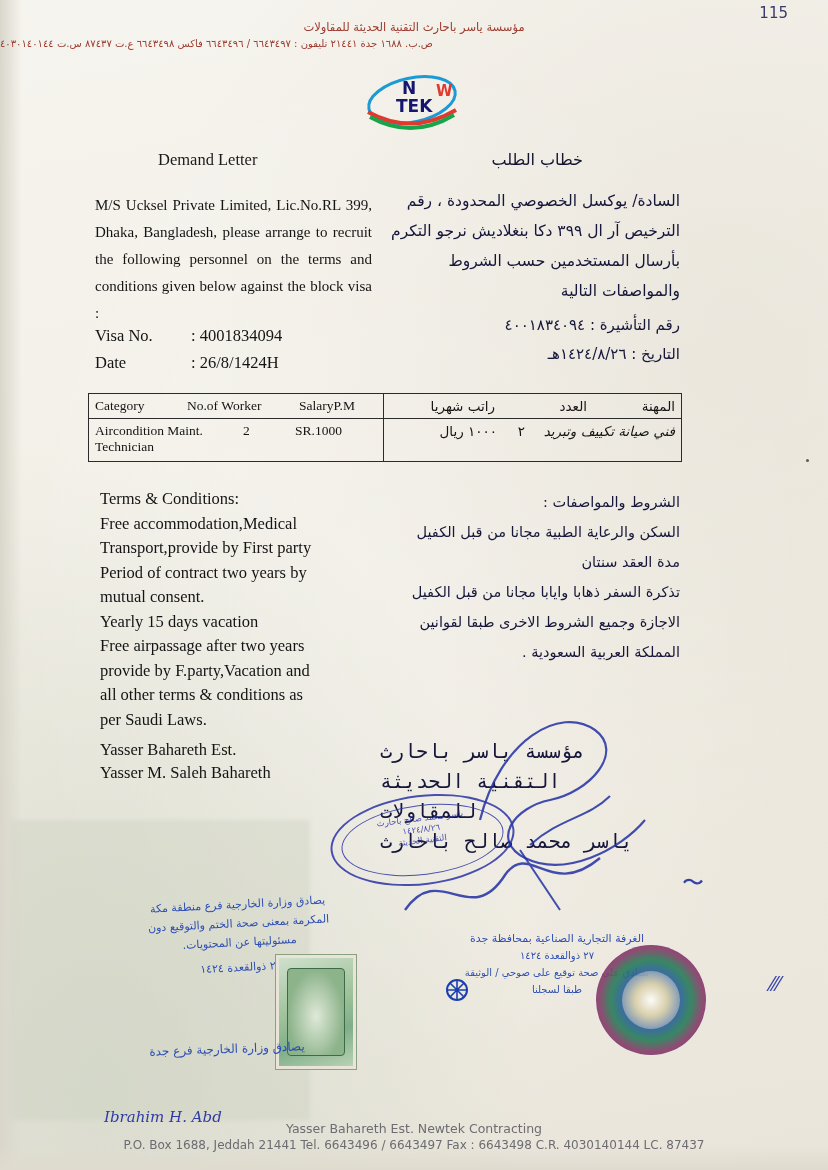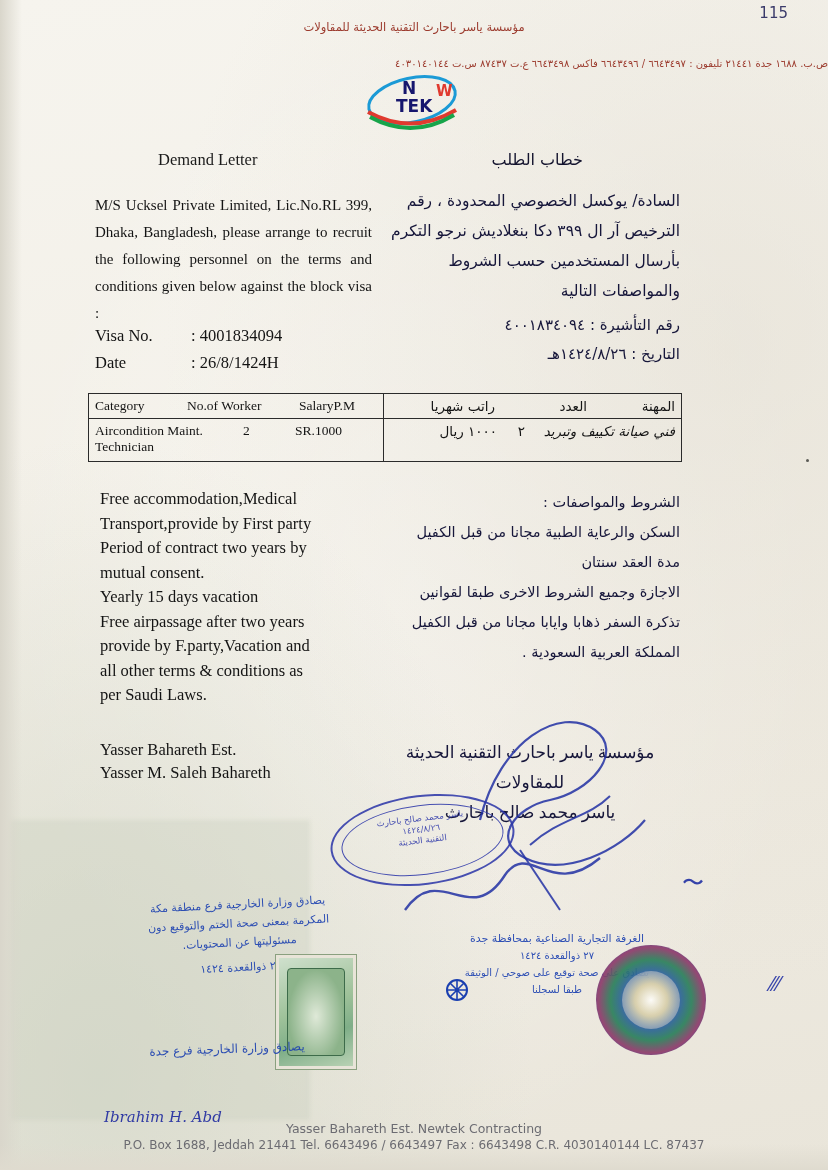--- a/index.html
+++ b/index.html
@@ -48,22 +48,22 @@
   
   .topnum{
     position:absolute;right:40px;top:4px;font-size:15px;color:#3a3a6a;
     font-family:"DejaVu Sans",sans-serif;
   }
   .hdr-ar1{
     position:absolute;left:0;top:20px;width:828px;text-align:center;
     font-size:11.5px;color:#9c3b2e;font-family:"DejaVu Sans",sans-serif;letter-spacing:.2px;
   }
   .hdr-ar2{
-    position:absolute;left:0;top:38px;width:828px;text-align:right;
-    font-size:10px;color:#9c3b2e;font-family:"DejaVu Sans",sans-serif;margin-top:20px;
+    position:absolute;left:0;top:38px;width:828px;text-align:left;
+    font-size:10px;color:#9c3b2e;font-family:"DejaVu Sans",sans-serif;
   }
   
   .logo{position:absolute;left:352px;top:70px;width:120px;height:62px;}
 
   
   .lbl-demand{
     position:absolute;left:158px;top:150px;font-size:16.5px;color:#1b1b1b;
   }
   .lbl-khitab{
     position:absolute;right:245px;top:150px;font-size:16px;color:#14142e;
@@ -111,22 +111,22 @@
     position:absolute;right:148px;top:487px;width:310px;
     font-size:14.5px;line-height:30px;color:#16163a;
     font-family:"DejaVu Sans",sans-serif;direction:rtl;text-align:right;
   }
   .sign-en{
     position:absolute;left:100px;top:738px;width:300px;
     font-size:16.5px;line-height:23px;color:#141414;
   }
   .sign-ar{
     position:absolute;right:148px;top:738px;width:300px;
-    font-size:17px;line-height:30px;color:#16163a;
-    font-family:Liberation Serif, serif;direction:rtl;text-align:center;
+    font-size:20px;line-height:30px;color:#16163a;
+    font-family:Liberation Mono, monospace;direction:rtl;text-align:left;
   }
 
   
   .oval-stamp{
     position:absolute;left:330px;top:795px;width:185px;height:90px;
     border:2px solid #2a34a8;border-radius:50%/50%;
     transform:rotate(-7deg);
     color:#2a34a8;font-family:"DejaVu Sans",sans-serif;font-size:8.5px;
     text-align:center;direction:rtl;line-height:11px;padding-top:16px;box-sizing:border-box;
     opacity:.85;
@@ -254,37 +254,38 @@
           <span style="position:absolute;right:0;top:0;font-style:italic;">فني صيانة تكييف وتبريد</span>
           <span style="position:absolute;right:150px;top:0;">٢</span>
           <span style="position:absolute;right:178px;top:0;">١٠٠٠ ريال</span>
         </div>
       </td>
     </tr>
   </tbody>
     </table>
 
   <div class="terms-en">
+    <div>Terms &amp; Conditions:</div>
     <div>Free accommodation,Medical</div>
     <div>Transport,provide by First party</div>
     <div>Period of contract two years by</div>
     <div>mutual consent.</div>
     <div>Yearly 15 days vacation</div>
     <div>Free airpassage after two years</div>
     <div>provide by F.party,Vacation and</div>
     <div>all other terms &amp; conditions as</div>
     <div>per Saudi Laws.</div>
   </div>
 
   <div class="terms-ar">
     <div>الشروط والمواصفات :</div>
     <div>السكن والرعاية الطبية مجانا من قبل الكفيل</div>
     <div>مدة العقد سنتان</div>
+    <div>تذكرة السفر ذهابا وايابا مجانا من قبل الكفيل</div>
     <div>الاجازة وجميع الشروط الاخرى طبقا لقوانين</div>
-    <div>تذكرة السفر ذهابا وايابا مجانا من قبل الكفيل</div>
     <div>المملكة العربية السعودية .</div>
   </div>
 
   <div class="sign-en">
     <div>Yasser Bahareth Est.</div>
     <div>Yasser M. Saleh Bahareth</div>
   </div>
   <div class="sign-ar">
     <div>مؤسسة ياسر باحارث التقنية الحديثة</div>
     <div>للمقاولات</div>

